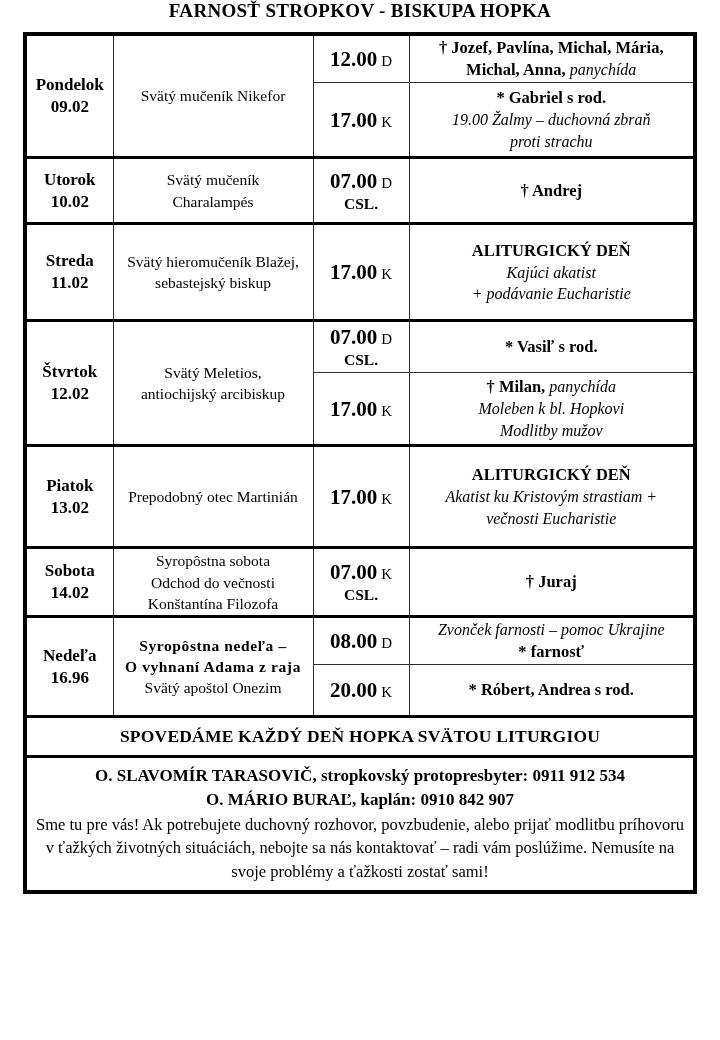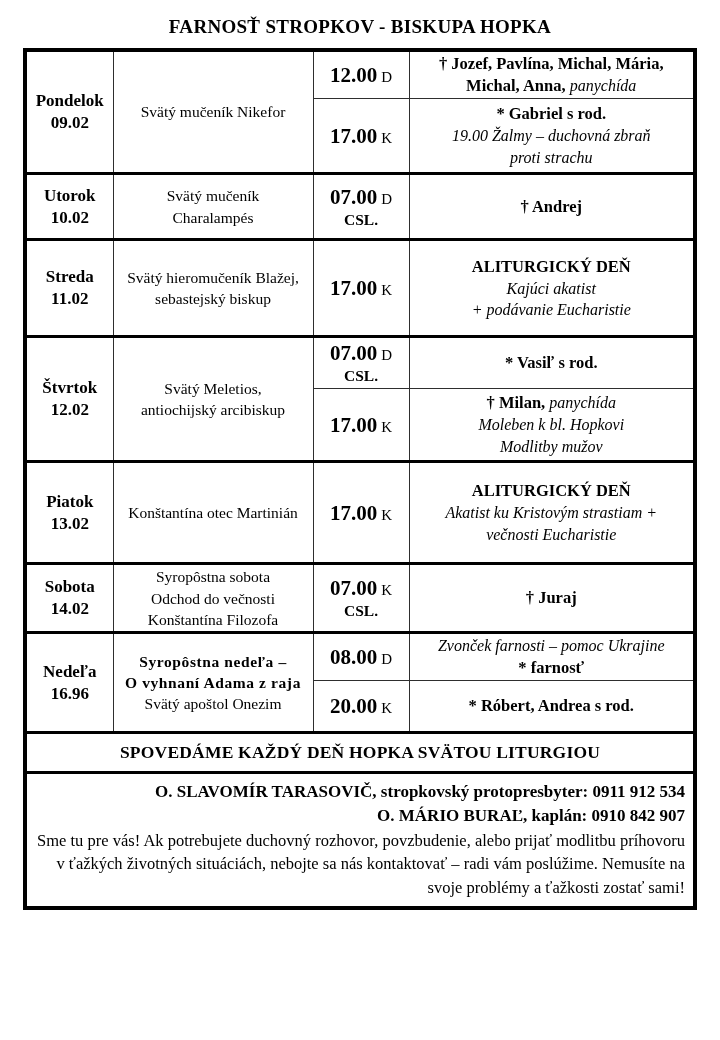--- a/index.html
+++ b/index.html
@@ -3,21 +3,21 @@
 <meta charset="utf-8">
 <style>
   html, body { margin: 0; padding: 0; background: #ffffff; }
   .page {
     width: 720px; height: 1040px; background: #ffffff; overflow: hidden;
     font-family: "Liberation Serif", "DejaVu Serif", serif; color: #000;
   }
   .page-title, .page-subtitle {
     text-align: center; font-weight: bold; font-size: 19px; letter-spacing: 0.3px;
   }
-  .page-title { padding-top: 16px; }
+  .page-title { }
   .page-subtitle { margin-top: 14px; }
 
   table.program {
     border-collapse: collapse; table-layout: fixed;
     width: 674px; margin: 10px auto 0 auto;
     border: 4px solid #000;
   }
   td {
     border: 1px solid #2e2e2e;
     text-align: center; vertical-align: middle;
@@ -33,21 +33,21 @@
   .time-main { font-size: 21px; font-weight: bold; }
   .time-suffix { font-size: 15px; margin-left: 4px; }
   .time-line2 { font-size: 15.5px; font-weight: bold; margin-top: 2px; }
   .intent-cell { font-size: 16px; line-height: 1.34; }
   .seg-b { font-weight: bold; font-size: 16.5px; }
   .seg-i { font-style: italic; }
 
   tr.banner-row { height: 40px; }
   .banner-cell { font-weight: bold; font-size: 17.5px; letter-spacing: 0.2px; }
   tr.contact-row { height: 136px; }
-  .contact-cell { padding: 6px 8px; text-align: right; }
+  .contact-cell { padding: 6px 8px; }
   .contact-line-bold { font-weight: bold; font-size: 17px; line-height: 1.4; }
   .contact-message { font-size: 16.5px; line-height: 1.45; margin-top: 1px; }
 </style>
 </head>
 <body>
 
 <div class="page">
   <div class="page-title">FARNOSŤ STROPKOV - BISKUPA HOPKA</div>
 
   <table class="program">
@@ -145,21 +145,21 @@
             <div class="intent-line"><span class="seg-i">Moleben k bl. Hopkovi</span></div>
             <div class="intent-line"><span class="seg-i">Modlitby mužov</span></div>
           </td>
         </tr>
         <tr class="group-start group-end" style="height: 102px;">
           <td class="day-cell" rowspan="1">
             <div class="day-line">Piatok</div>
             <div class="day-line">13.02</div>
           </td>
           <td class="saint-cell" rowspan="1">
-            <div class="saint-line">Konštantína otec Martinián</div>
+            <div class="saint-line">Prepodobný otec Martinián</div>
           </td>
           <td class="time-cell">
             <div class="time-line1"><span class="time-main">17.00</span><span class="time-suffix">K</span></div>
           </td>
           <td class="intent-cell">
             <div class="intent-line"><span class="seg-b">ALITURGICKÝ DEŇ</span></div>
             <div class="intent-line"><span class="seg-i">Akatist ku Kristovým strastiam +</span></div>
             <div class="intent-line"><span class="seg-i">večnosti Eucharistie</span></div>
           </td>
         </tr>

